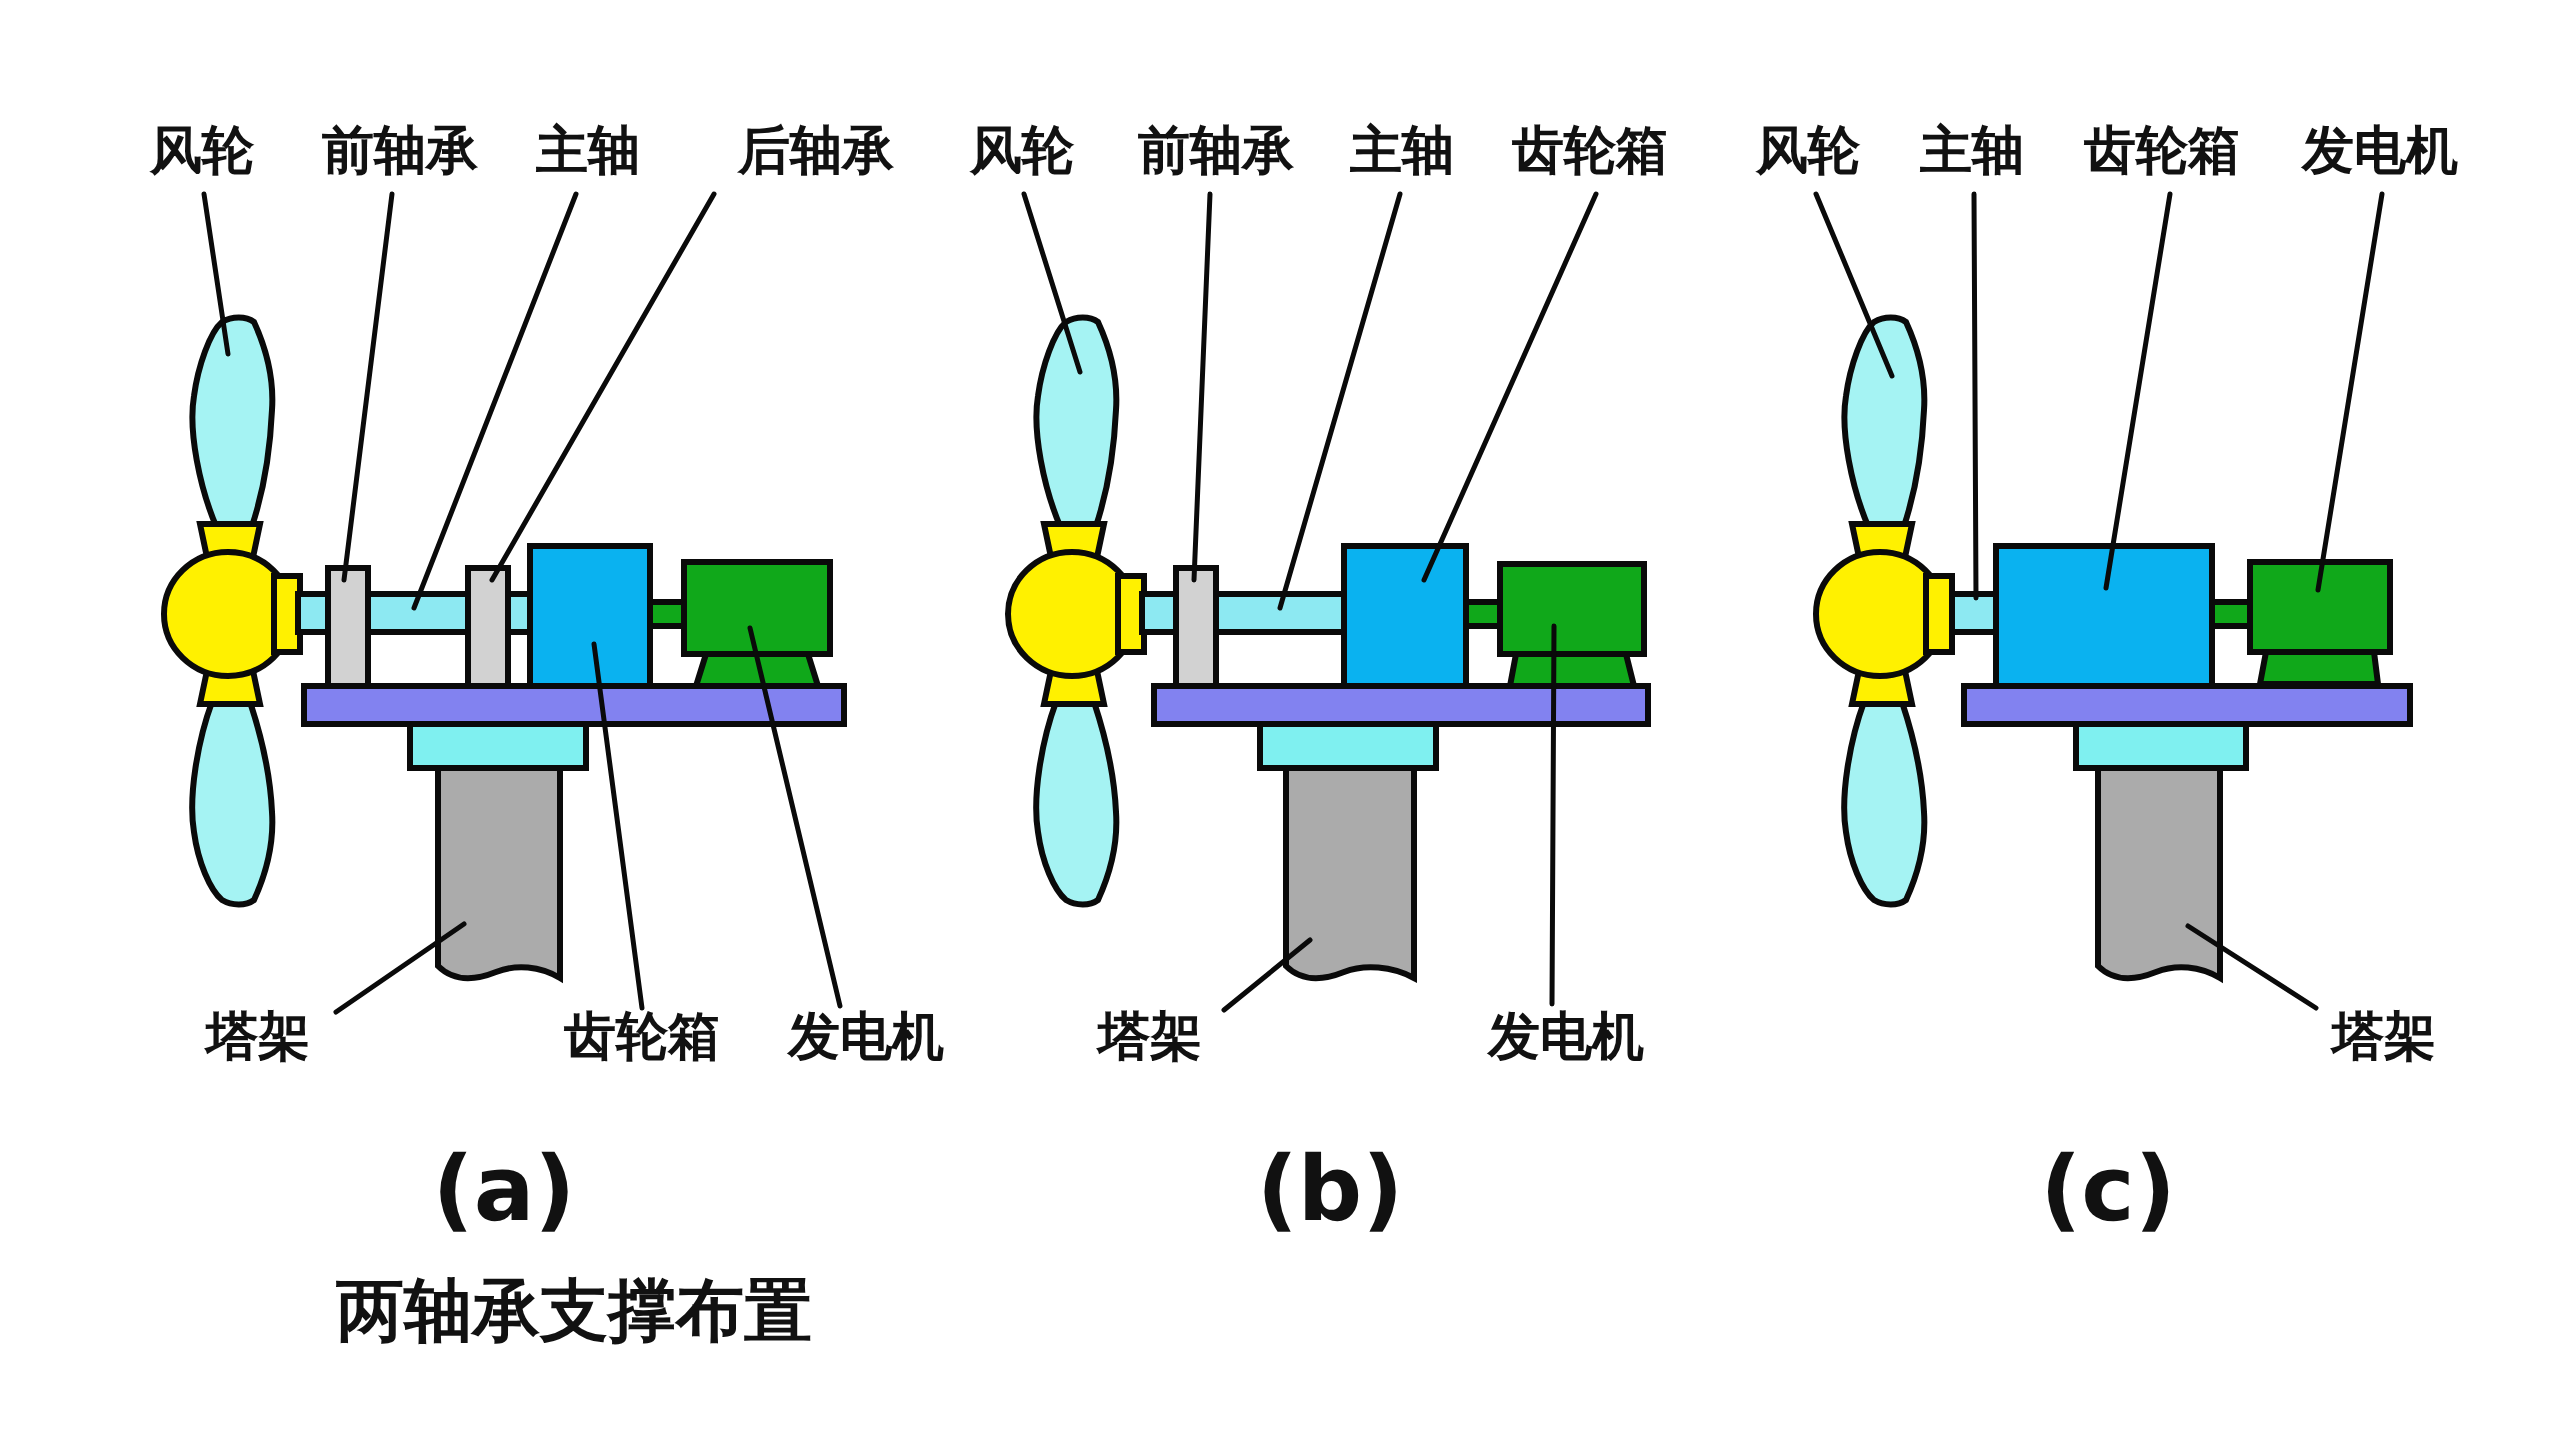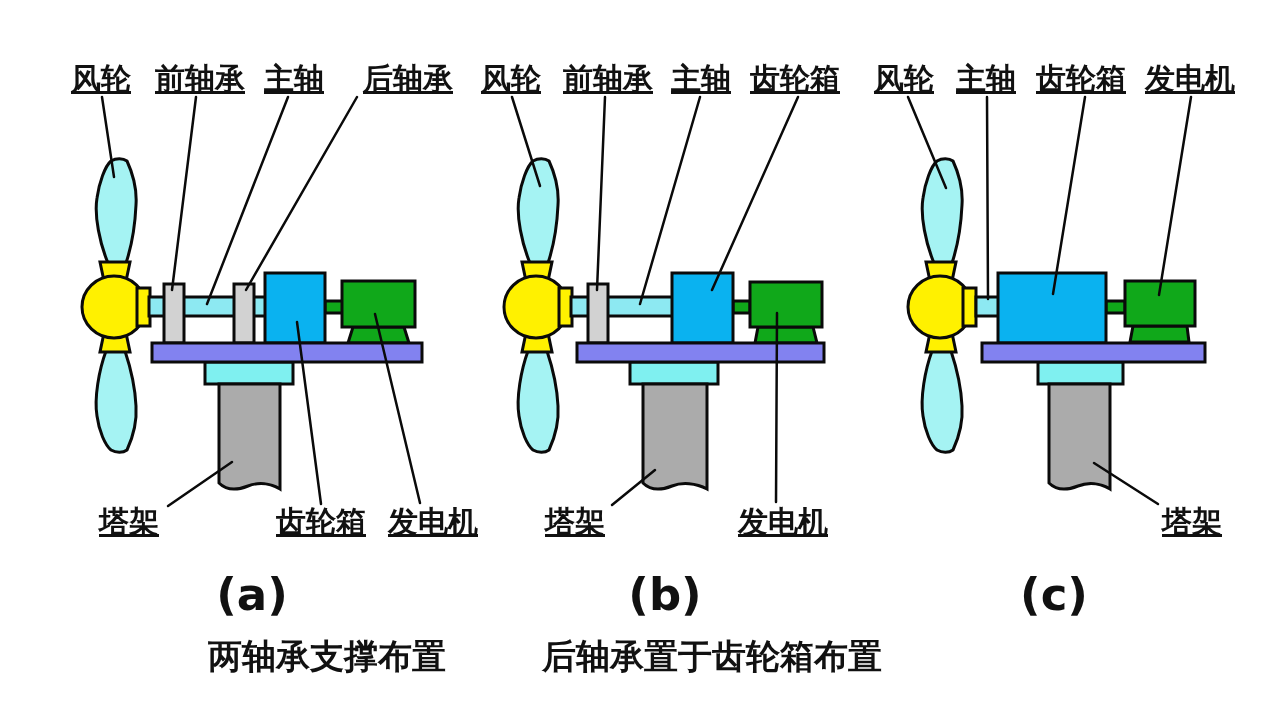--- a/index.html
+++ b/index.html
@@ -17,29 +17,29 @@
   .stage svg{position:absolute;left:0;top:0;}
   .outl{stroke:var(--c-outline);stroke-width:3;}
   .leader{stroke:var(--c-outline);stroke-width:2.5;stroke-linecap:round;fill:none;}
   .fill-blade{fill:var(--c-blade);} .fill-hub{fill:var(--c-hub);}
   .fill-shaft{fill:var(--c-shaft);} .fill-bearing{fill:var(--c-bearing);}
   .fill-gearbox{fill:var(--c-gearbox);} .fill-generator{fill:var(--c-generator);}
   .fill-bedplate{fill:var(--c-bedplate);} .fill-towertop{fill:var(--c-tower_top);}
   .fill-tower{fill:var(--c-tower);}
   .lbl{
     position:absolute; transform:translateX(-50%); white-space:nowrap;
-    font-weight:bold; font-size:30px; line-height:1.1; color:var(--c-text);text-decoration:underline;
+    font-weight:bold; font-size:26px; line-height:1.1; color:var(--c-text);
   }
   .cap-letter{
     position:absolute; transform:translateX(-50%); white-space:nowrap;
     font-weight:bold; font-size:45px; line-height:1; color:var(--c-text);
   }
   .cap-text{
     position:absolute; transform:translateX(-50%); white-space:nowrap;
-    font-weight:bold; font-size:34px; line-height:1.1; color:var(--c-text);margin-left:40px;
+    font-weight:bold; font-size:34px; line-height:1.1; color:var(--c-text);
   }
 </style>
 </head>
 <body>
 
 <div class="stage">
 
   <svg width="1280" height="720" viewBox="0 0 1280 720">
 
     <g>
@@ -137,21 +137,20 @@
   <span class="cap-letter" style="left:252px;top:572px">(a)</span>
   <span class="cap-text" style="left:287px;top:638px">两轴承支撑布置</span>
 
   <span class="lbl" style="left:511px;top:62px">风轮</span>
   <span class="lbl" style="left:608px;top:62px">前轴承</span>
   <span class="lbl" style="left:701px;top:62px">主轴</span>
   <span class="lbl" style="left:795px;top:62px">齿轮箱</span>
   <span class="lbl" style="left:575px;top:505px">塔架</span>
   <span class="lbl" style="left:783px;top:505px">发电机</span>
   <span class="cap-letter" style="left:665px;top:572px">(b)</span>
-  <span class="cap-text" style="left:672px;top:638px">后轴承置于齿轮箱布置</span>
 
   <span class="lbl" style="left:904px;top:62px">风轮</span>
   <span class="lbl" style="left:986px;top:62px">主轴</span>
   <span class="lbl" style="left:1081px;top:62px">齿轮箱</span>
   <span class="lbl" style="left:1190px;top:62px">发电机</span>
   <span class="lbl" style="left:1192px;top:505px">塔架</span>
   <span class="cap-letter" style="left:1054px;top:572px">(c)</span>
 
 </div>
 

